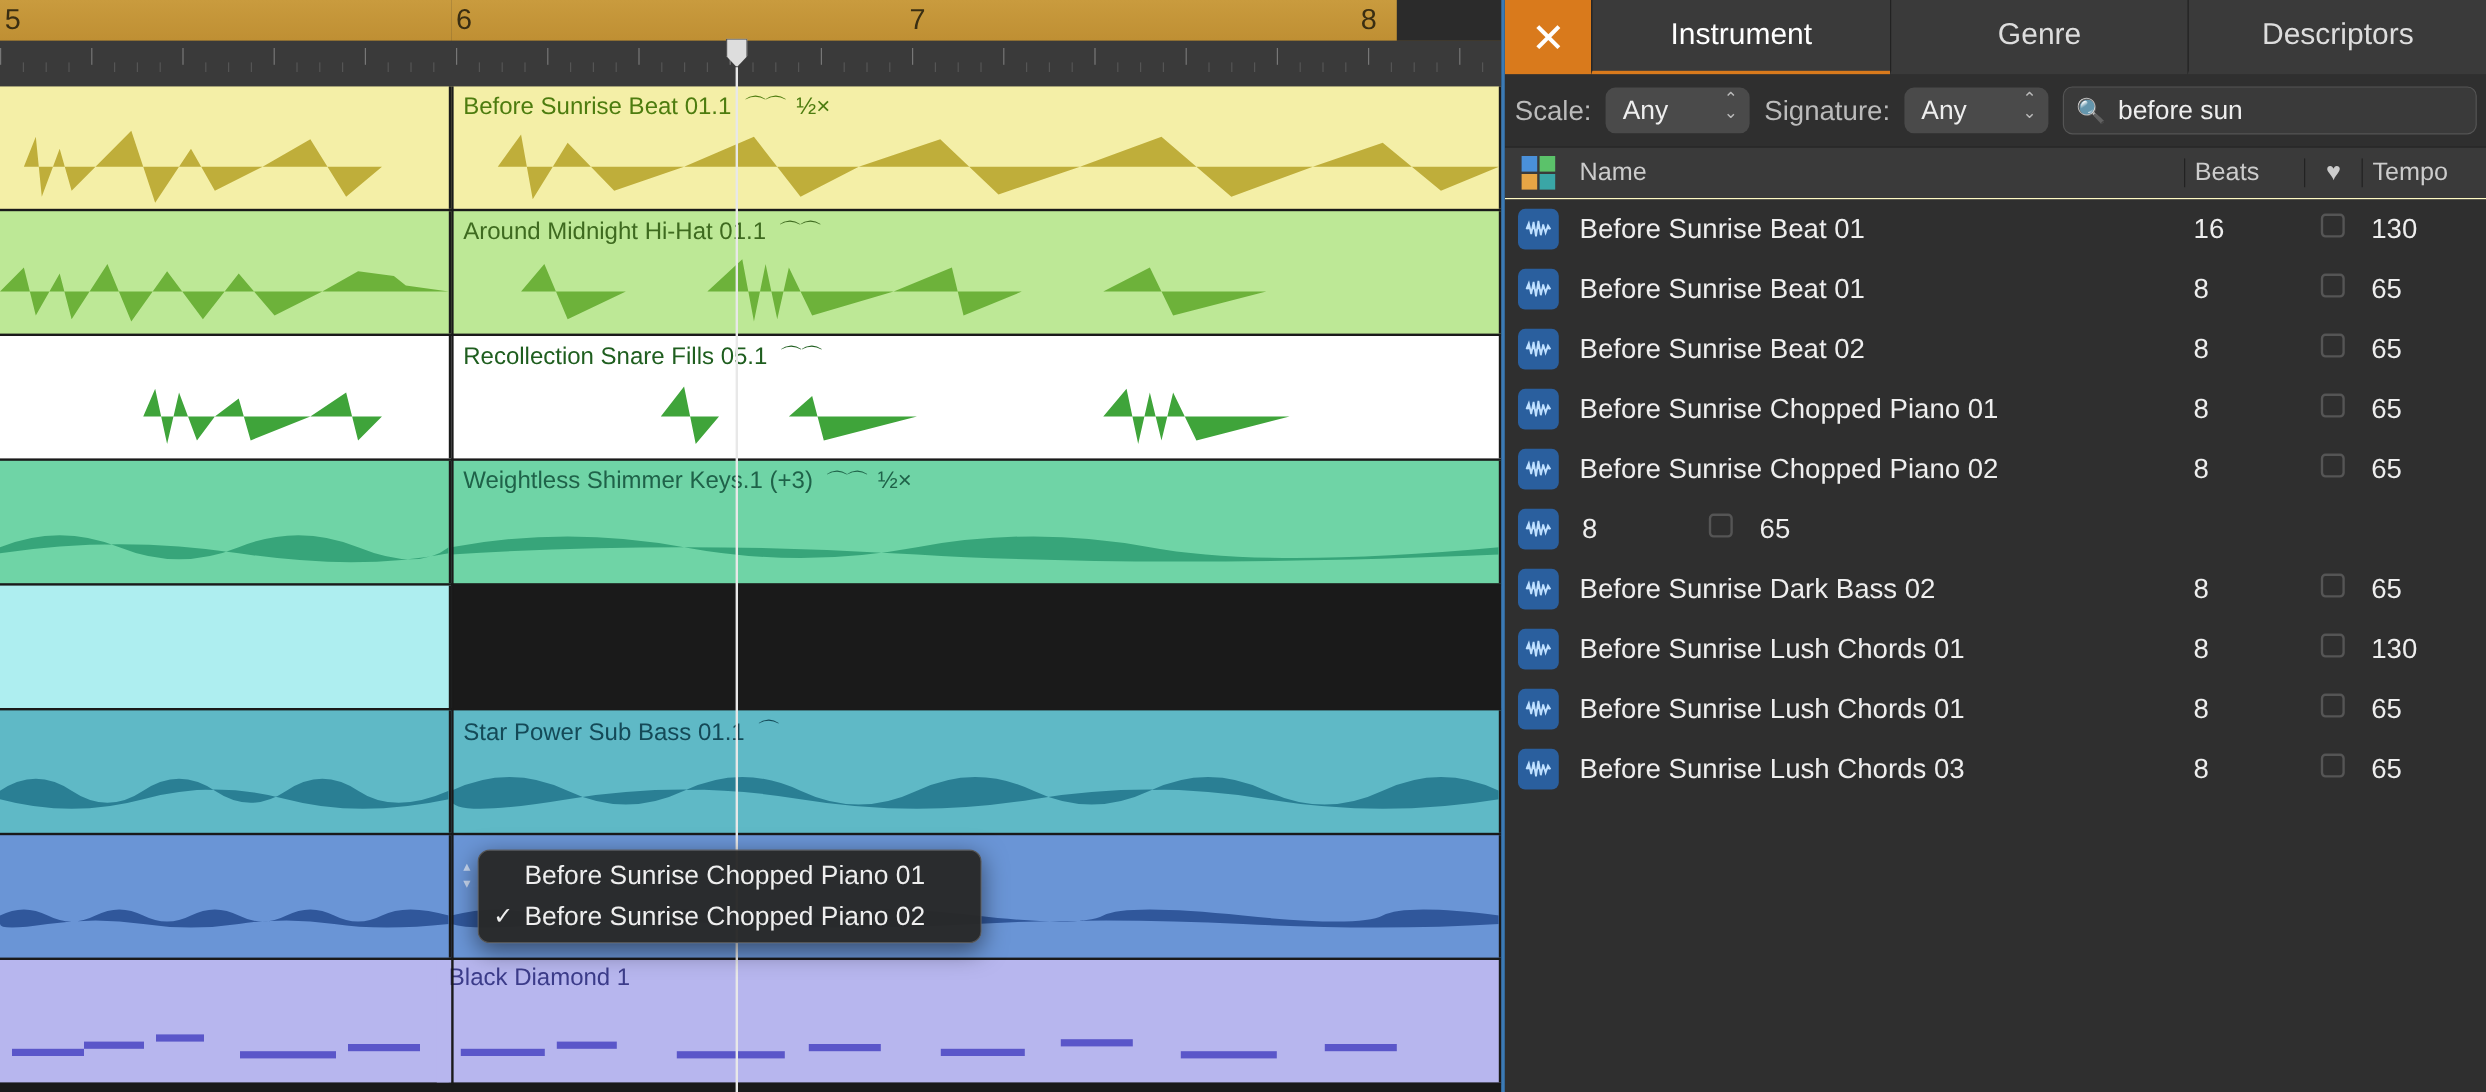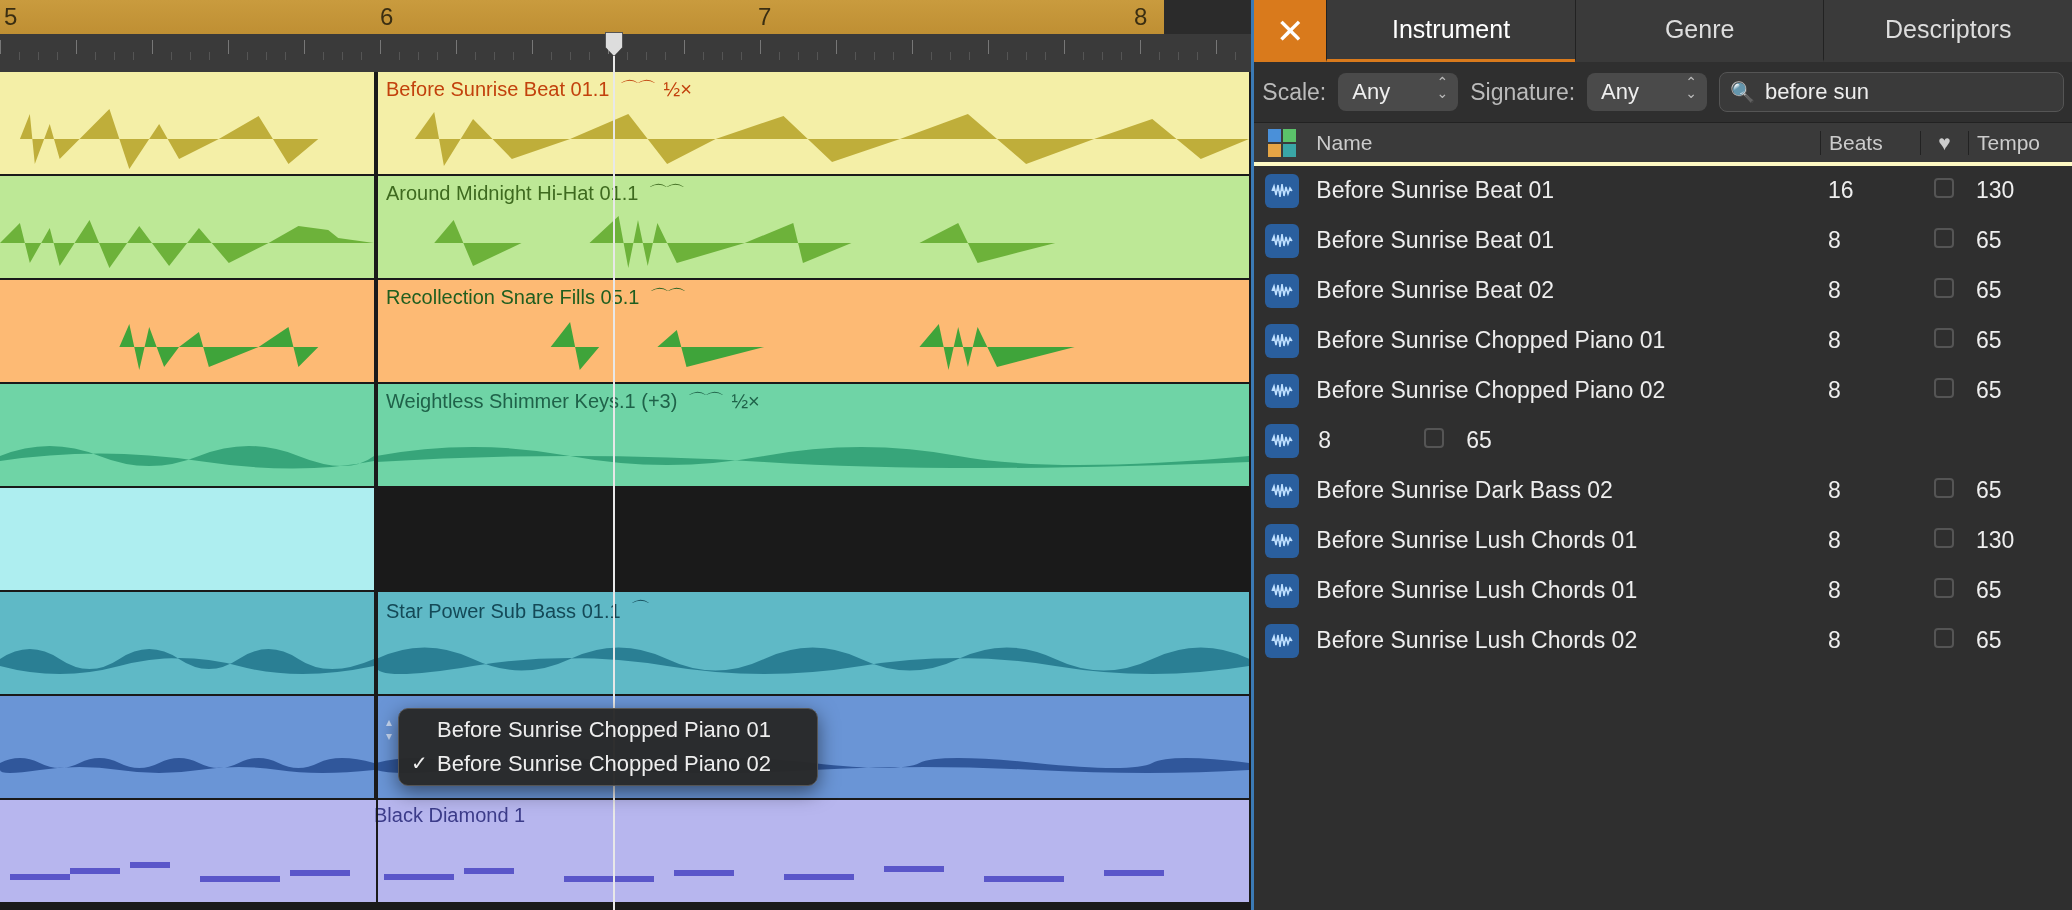--- a/index.html
+++ b/index.html
@@ -77,24 +77,24 @@
     white-space:nowrap; display:flex; align-items:center; gap:10px;
   }
   .loop-icon { font-size:20px; letter-spacing:-3px; }
   .waveform {
     position:absolute; bottom:0; left:0; right:0; height:70px;
     overflow:hidden;
   }
   .waveform svg { width:100%; height:100%; }
   
   .t1 .region { background:#f4efa7; } .t1 .waveform path{ fill:#bfae3a; }
-  .t1 .region-label{ color:#c2410c;}
+  .t1 .region-label{ color:#4d7c0f;}
   .t2 .region { background:#bde896; } .t2 .waveform path{ fill:#6db23a; }
   .t2 .region-label{ color:#3e6a1f;}
-  .t3 .region { background:#fdba74; } .t3 .waveform path{ fill:#3fa43a; }
+  .t3 .region { background:#ffffff; } .t3 .waveform path{ fill:#3fa43a; }
   .t3 .region-label{ color:#1f5e1f;}
   .t4 .region { background:#6fd4a6; } .t4 .waveform path{ fill:#37a57a; }
   .t4 .region-label{ color:#1f6249;}
   .t5 .region { background:#aeeef0; } .t5 .region-label{ color:#1e6c6e;}
   .t6 .region { background:#5fb9c6; } .t6 .waveform path{ fill:#2a7f94; }
   .t6 .region-label{ color:#144957;align-items:flex-end;}
   .t7 .region { background:#6a95d6; } .t7 .waveform path{ fill:#30579b; }
   .t8 .region { background:#b7b6ee; } .t8 .region-label{ color:#3c3c8a;}
   .t8 .midi rect{ fill:#5a56c9; }
   .divider-at { position:absolute; left:376px; top:0; bottom:0; width:2px; background:#1a1a1a; z-index:6; }
@@ -148,21 +148,21 @@
   .search-box {
     flex:1; background:#3a3a3a; border:1px solid #555; border-radius:8px;
     padding:6px 10px; display:flex; align-items:center; gap:10px;
   }
   .search-box .mag { color:#888; font-size:20px; }
   .search-box input {
     flex:1; background:transparent; border:none; outline:none;
     color:#eee; font-size:22px;
   }
   .col-header {
-    display:flex; height:44px; background:#3a3a3a; border-top:1px solid #222; border-bottom:4px solid #fef9c3;
+    display:flex; height:44px; background:#3a3a3a; border-top:1px solid #222; border-bottom:1px solid #fef9c3;
     align-items:center; font-size:21px; color:#ccc;
   }
   .col-header .icon-col { width:56px; display:flex; align-items:center; justify-content:center; }
   .col-header .name-col { flex:1; padding-left:6px; }
   .col-header .beats-col { width:100px; border-left:1px solid #222; padding-left:8px; }
   .col-header .fav-col { width:48px; border-left:1px solid #222; text-align:center; }
   .col-header .tempo-col { width:104px; border-left:1px solid #222; padding-left:8px; }
   .loop-list { flex:1; overflow:auto; }
   .loop-row {
     display:flex; align-items:center; height:50px; font-size:23px; color:#eee;
@@ -623,19 +623,19 @@
         <div class="tempo-col">65</div>
       </div>
       <div class="loop-row">
         <div class="icon-col">
           <div class="loop-icon-sq">
             <svg viewBox="0 0 22 18">
               <path fill="#bfe0ff" d="M1 9 L3 4 L5 13 L7 3 L9 15 L11 2 L13 14 L15 5 L17 12 L19 6 L21 9" stroke="#bfe0ff" stroke-width="1.5"></path>
             </svg>
           </div>
         </div>
-        <div class="name-col">Before Sunrise Lush Chords 02</div>
+        <div class="name-col">Before Sunrise Lush Chords 03</div>
         <div class="beats-col">8</div>
         <div class="fav-col"><span class="fav-box"></span></div>
         <div class="tempo-col">65</div>
       </div>
     </div>
 </div>
 
 </body></html>

